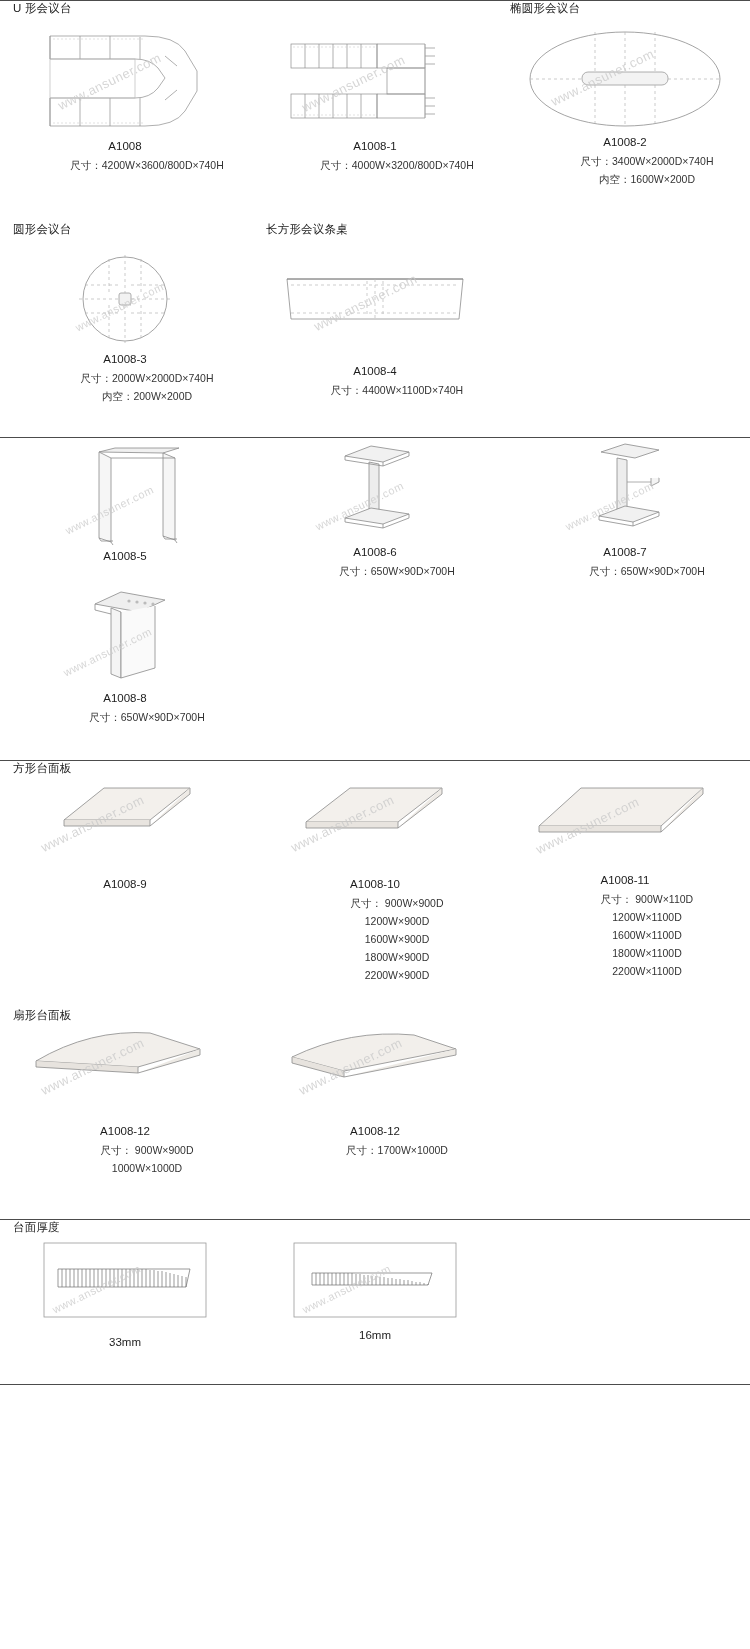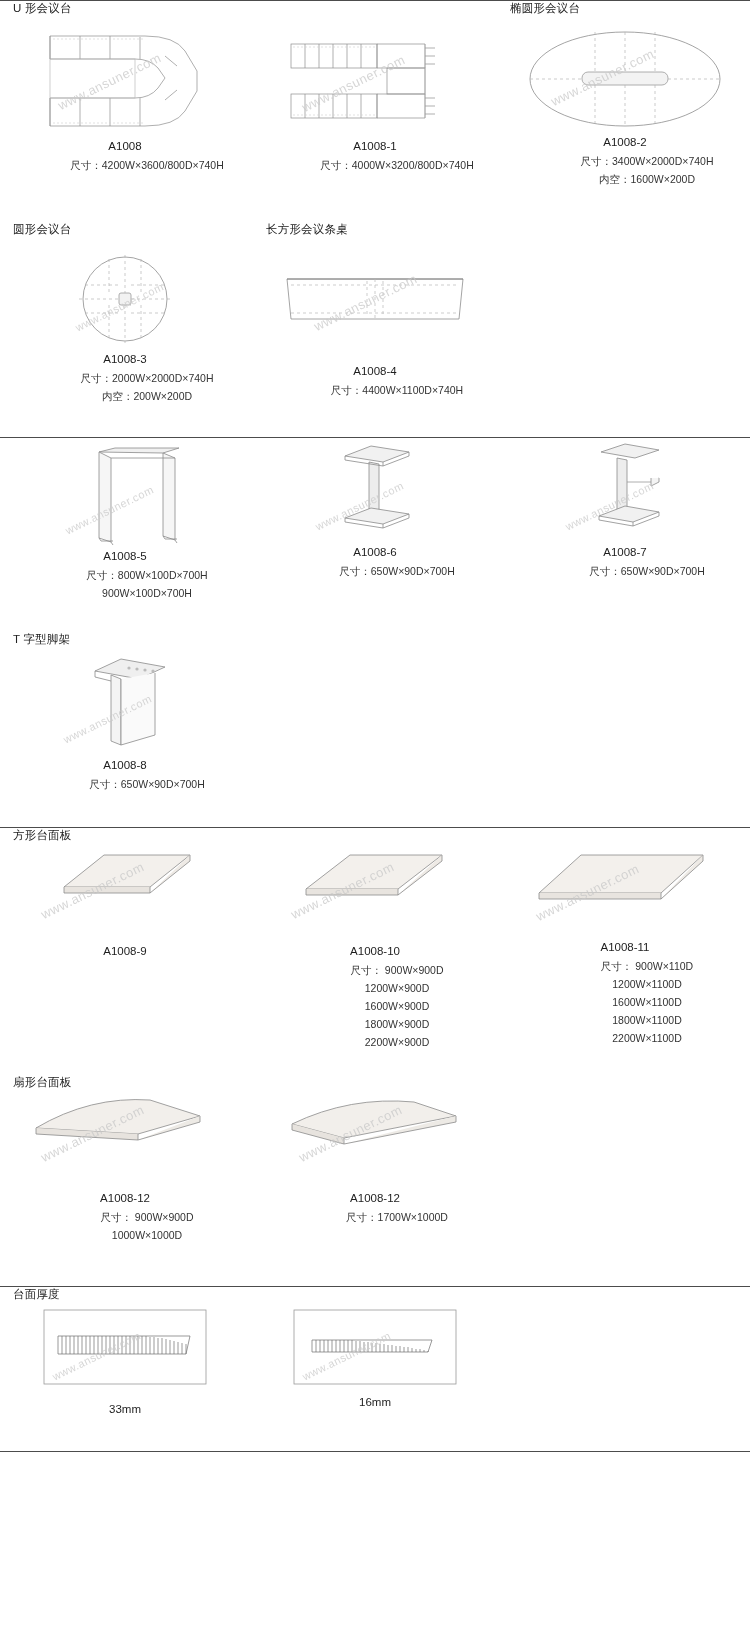--- a/index.html
+++ b/index.html
@@ -224,24 +224,20 @@
               <path d="M44 6 V92 L56 96 V12 Z" fill="#f6f6f6"></path>
               <path d="M108 7 V90 L120 94 V12 Z" fill="#f6f6f6"></path>
               <path d="M56 12 H120"></path>
               <path d="M56 96 L58 99 M120 94 L122 97"></path>
               <path d="M44 92 L46 95 H58 M108 90 L110 93 H122"></path>
             </g>
           </svg>
           <span class="wm sm" style="left:6px;top:58px;">www.ansuner.com</span>
         </div>
         <div class="code">A1008-5</div>
-        <div class="spec">
-          <span class="ln">尺寸：800W×100D×700H</span>
-          <span class="ln">900W×100D×700H</span>
-        </div>
       </div>
 
       <div class="cell cell-c" style="width:250px;">
         <div class="art" style="width:140px;height:100px;margin-top:4px;">
           <svg width="140" height="100" viewBox="0 0 140 100">
             <g fill="none" stroke="#8a8a8a" stroke-width="0.8">
               <path d="M40 14 L66 4 L104 10 L78 20 Z" fill="#f1f1f1"></path>
               <path d="M64 20 V72 L74 76 V22 Z" fill="#ededed"></path>
               <path d="M40 76 L66 66 L104 72 L78 82 Z" fill="#f1f1f1"></path>
               <path d="M40 14 V18 L78 24 V20 M78 24 L104 14 V10"></path>
@@ -270,25 +266,20 @@
           </svg>
           <span class="wm sm" style="left:6px;top:58px;">www.ansuner.com</span>
         </div>
         <div class="code">A1008-7</div>
         <div class="spec">
           <span class="ln">尺寸：650W×90D×700H</span>
         </div>
       </div>
     </div>
 
-    <div class="labels3" style="margin-top:30px;">
-      <div class="group-label">T 字型脚架</div>
-      <div class="group-label"></div>
-      <div class="group-label"></div>
-    </div>
     <div class="row">
       <div class="cell cell-c" style="width:250px;">
         <div class="art" style="width:140px;height:100px;margin-top:8px;">
           <svg width="140" height="100" viewBox="0 0 140 100">
             <g fill="none" stroke="#8a8a8a" stroke-width="0.8">
               <path d="M40 16 L66 4 L110 12 L84 24 Z" fill="#efefef"></path>
               <circle cx="74" cy="13" r="1.6" fill="#bbb" stroke="none"></circle>
               <circle cx="82" cy="14" r="1.6" fill="#bbb" stroke="none"></circle>
               <circle cx="90" cy="15" r="1.6" fill="#bbb" stroke="none"></circle>
               <circle cx="98" cy="16" r="1.6" fill="#bbb" stroke="none"></circle>

